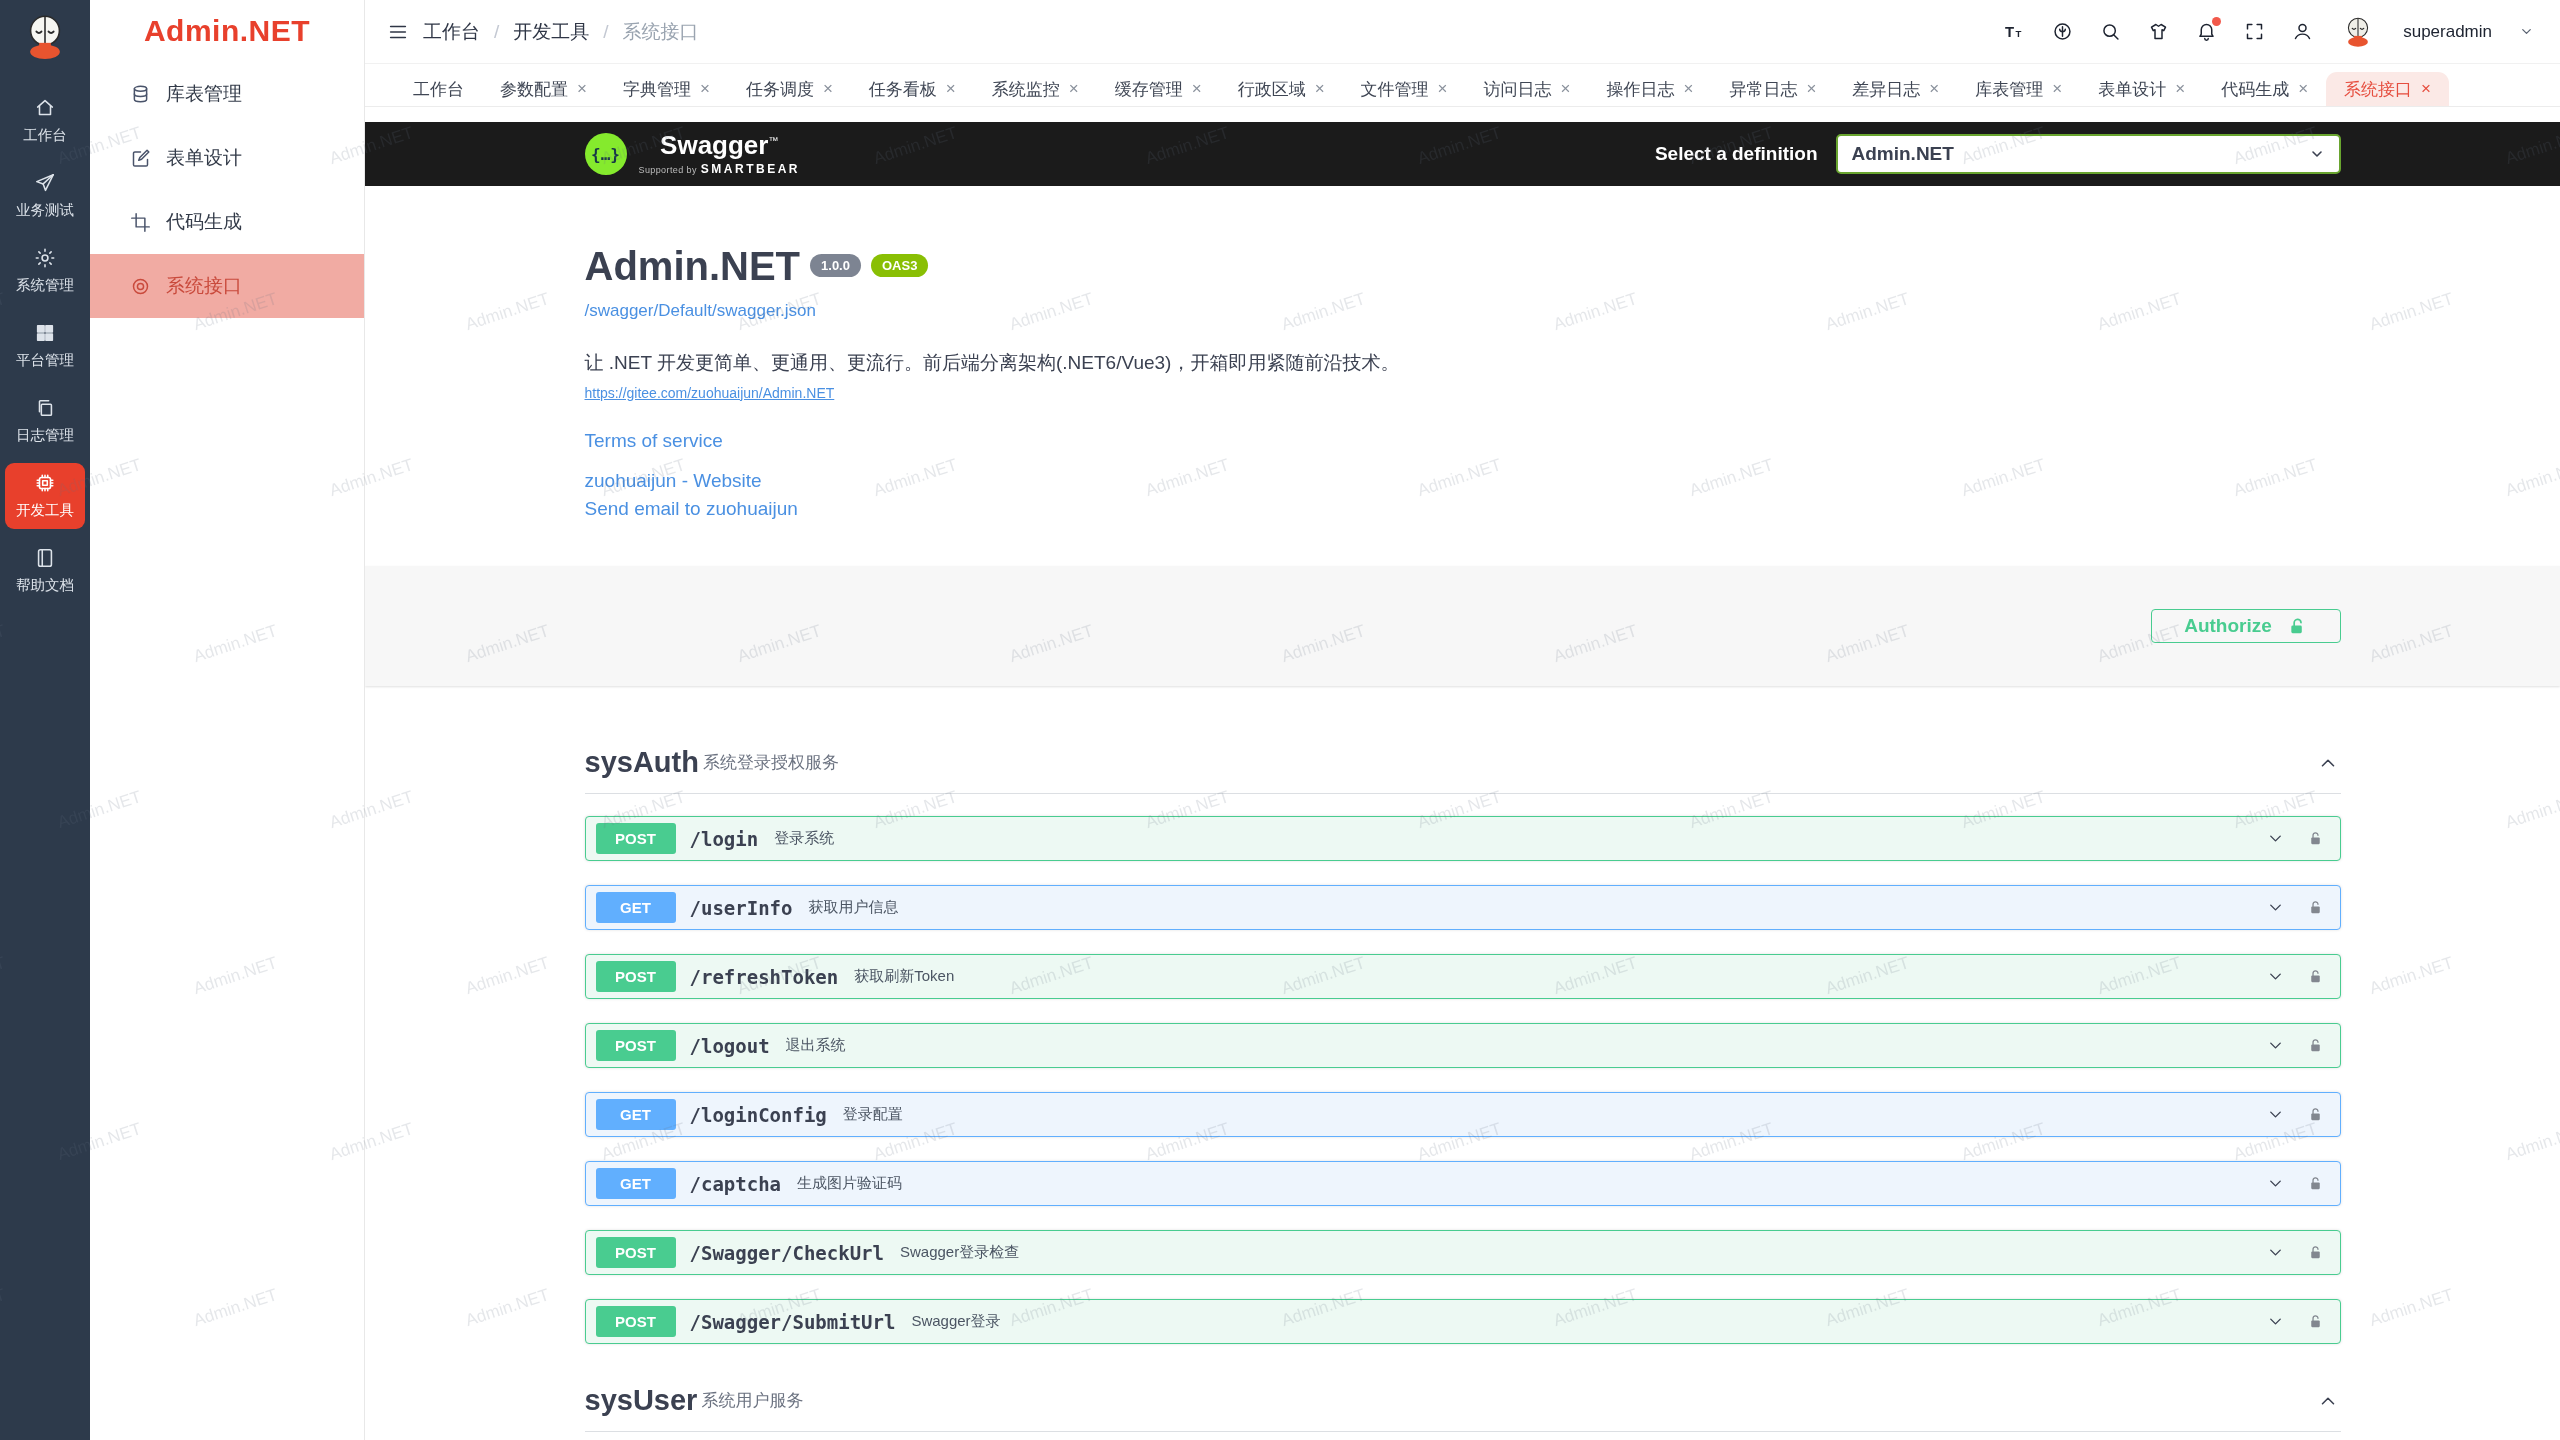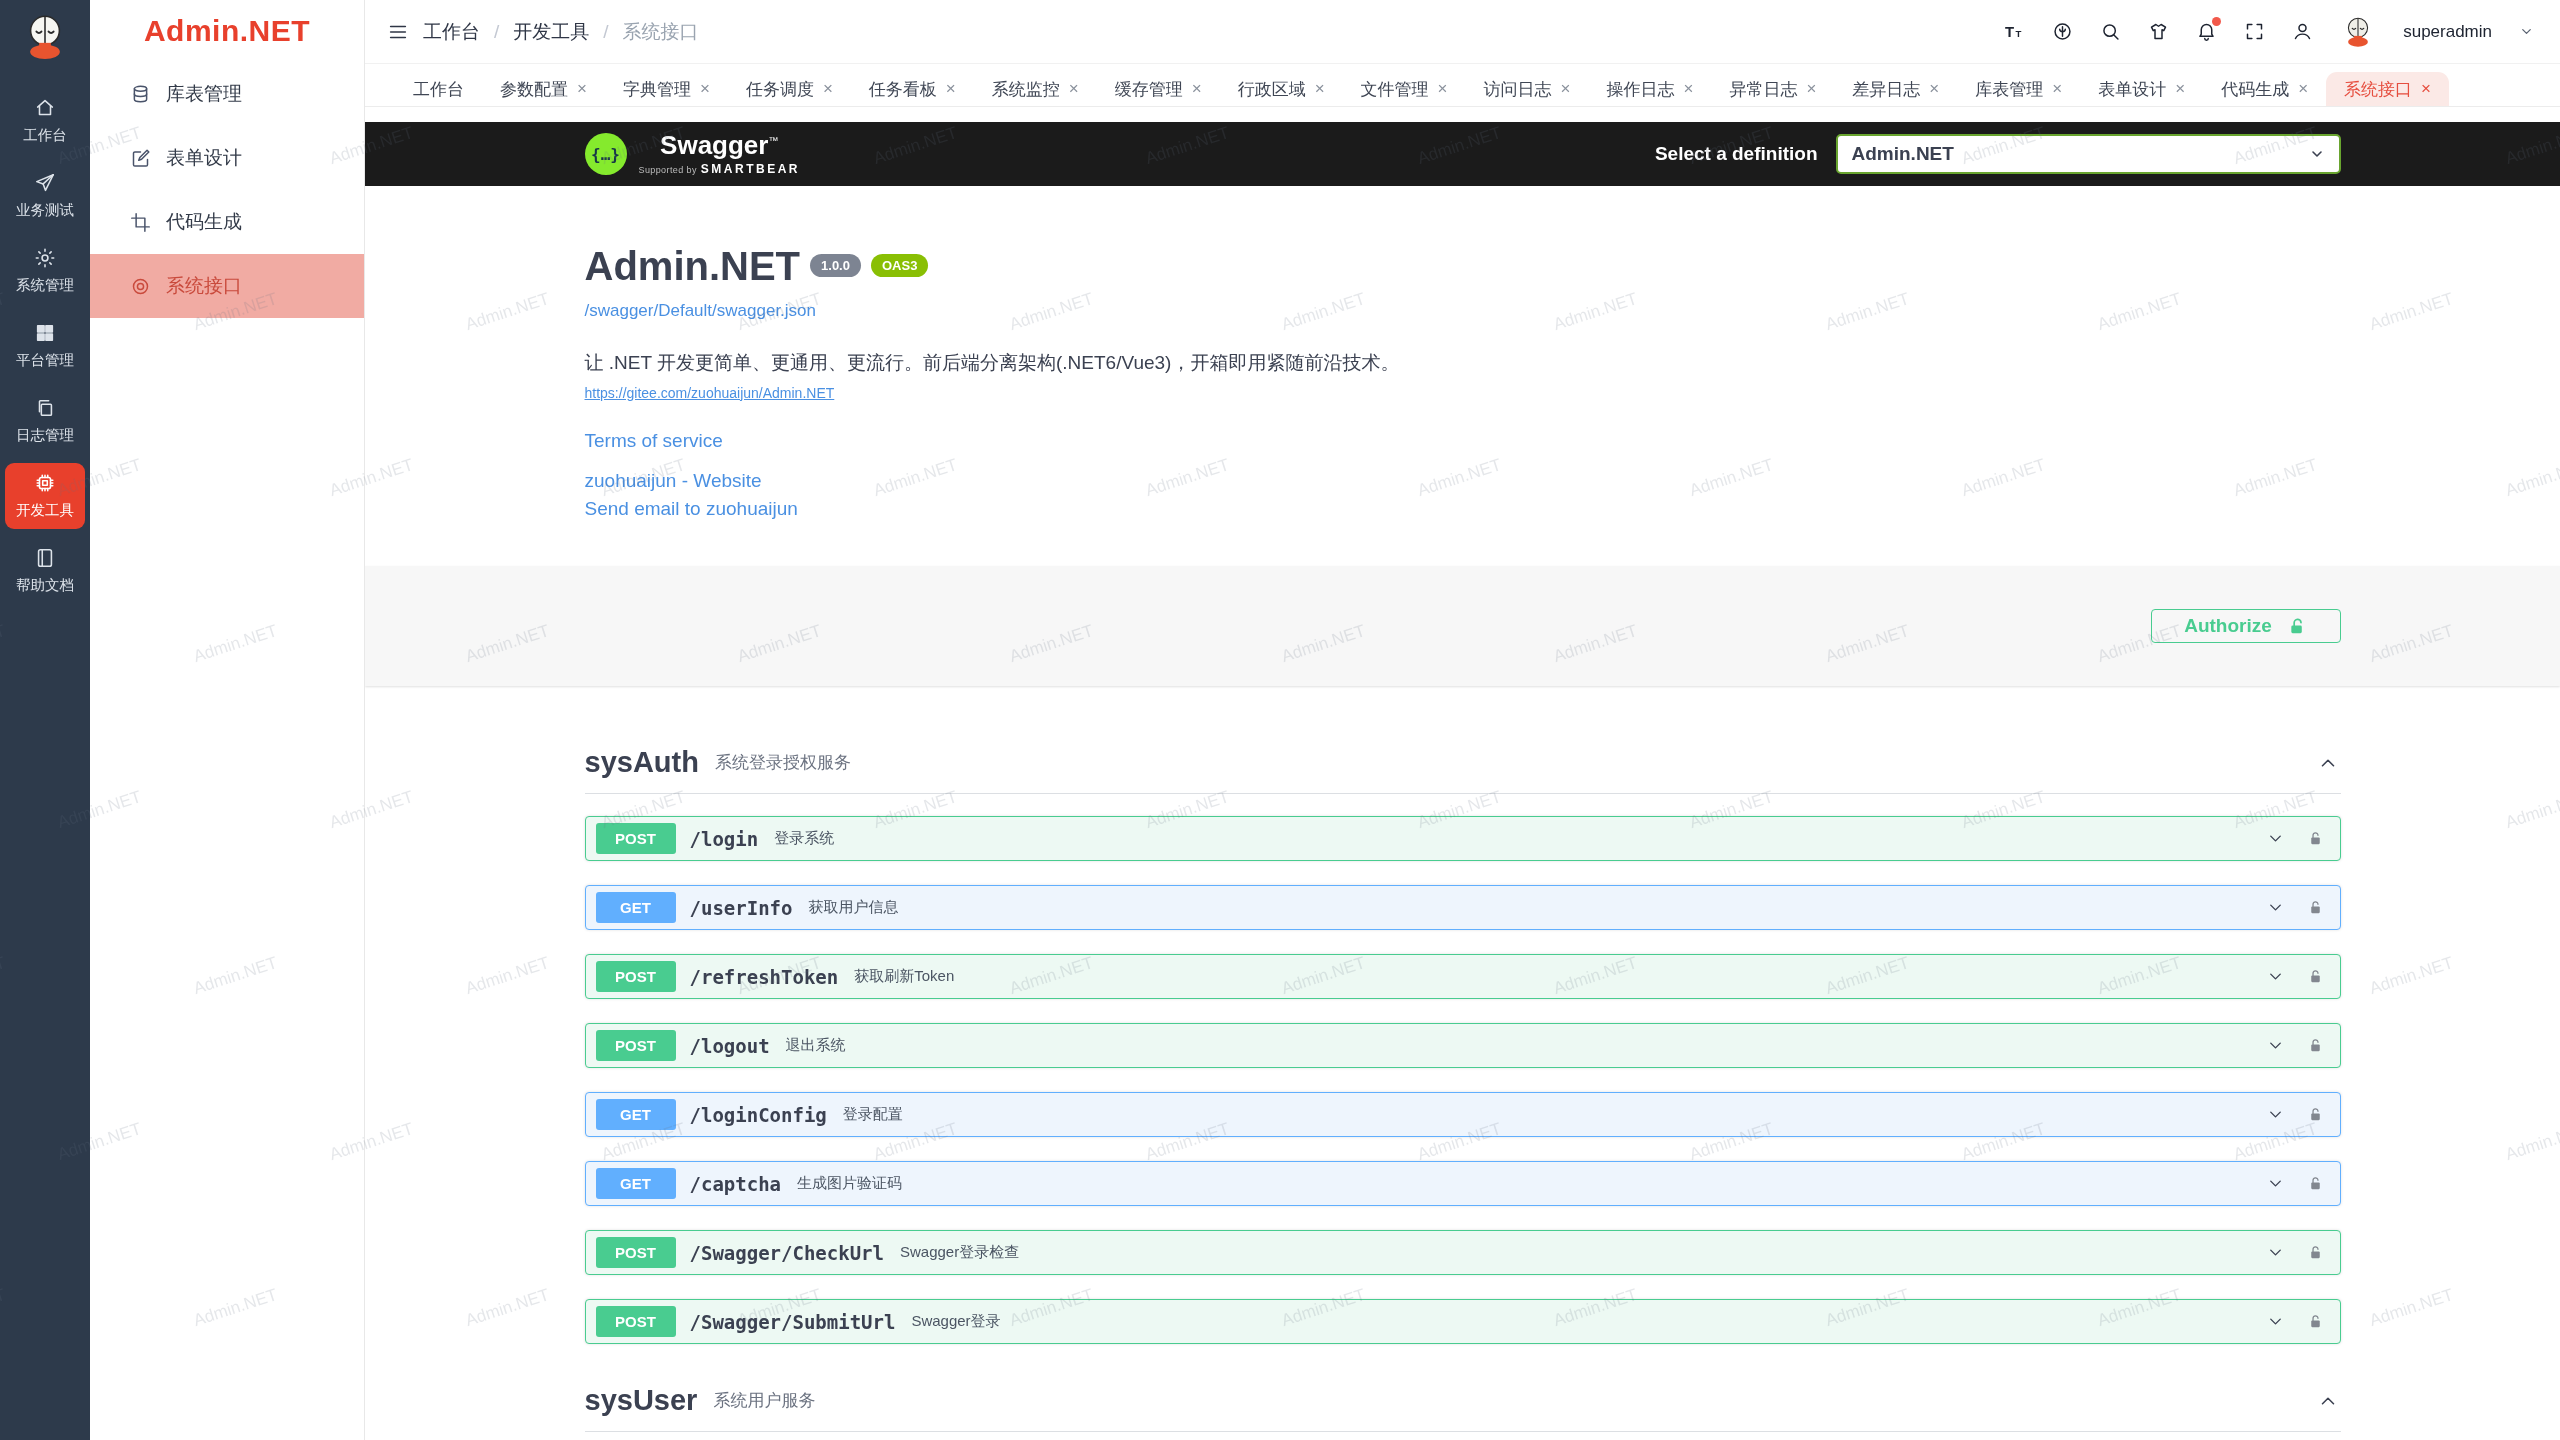--- a/index.html
+++ b/index.html
@@ -81,21 +81,21 @@
   .contact{margin-top:18px;}
   .email{margin-top:6px;}
 
   .scheme-band{margin-top:46px;background:#f7f7f7;box-shadow:0 1px 2px rgba(0,0,0,.12);height:120px;display:flex;align-items:center;}
   .scheme-band .sw-wrap{display:flex;justify-content:flex-end;}
   .auth-btn{display:inline-flex;align-items:center;justify-content:center;gap:16px;width:190px;height:34px;border:1.5px solid #49cc90;border-radius:4px;color:#49cc90;font-weight:700;font-size:19px;background:transparent;cursor:pointer;font-family:inherit;}
   .auth-lock{width:19px;height:19px;}
 
   #api-sections{margin-top:46px;}
   .tag-section + .tag-section{margin-top:26px;}
-  .tag-header{display:flex;align-items:center;gap:16px;padding:14px 2px 14px 0;border-bottom:1px solid #dcdfe3;cursor:pointer;}
+  .tag-header{display:flex;align-items:center;gap:4px;padding:14px 2px 14px 0;border-bottom:1px solid #dcdfe3;cursor:pointer;}
   .tag-header h3{margin:0;font-size:29px;font-weight:700;color:#3b4151;}
   .tag-header small{font-size:17px;color:#6b7280;}
   .tag-chev{margin-left:auto;width:22px;height:22px;color:#3b4151;cursor:pointer;}
   .tag-rows{padding-top:22px;}
   .opblock{height:45px;border-radius:4px;display:flex;align-items:center;margin-bottom:24px;box-shadow:0 0 3px rgba(0,0,0,.12);cursor:pointer;box-sizing:border-box;}
   .opblock.post{background:#edf9f3;border:1px solid #49cc90;}
   .opblock.get{background:#eef5fd;border:1px solid #61affe;}
   .ob-method{min-width:80px;height:31px;border-radius:3px;color:#fff;font-weight:700;font-size:15px;display:inline-flex;align-items:center;justify-content:center;margin-left:10px;}
   .ob-path{margin-left:14px;font-family:"DejaVu Sans Mono","Liberation Mono",monospace;font-weight:700;font-size:19px;color:#3b4151;}
   .ob-desc{margin-left:16px;font-size:15px;color:#4b5563;}

